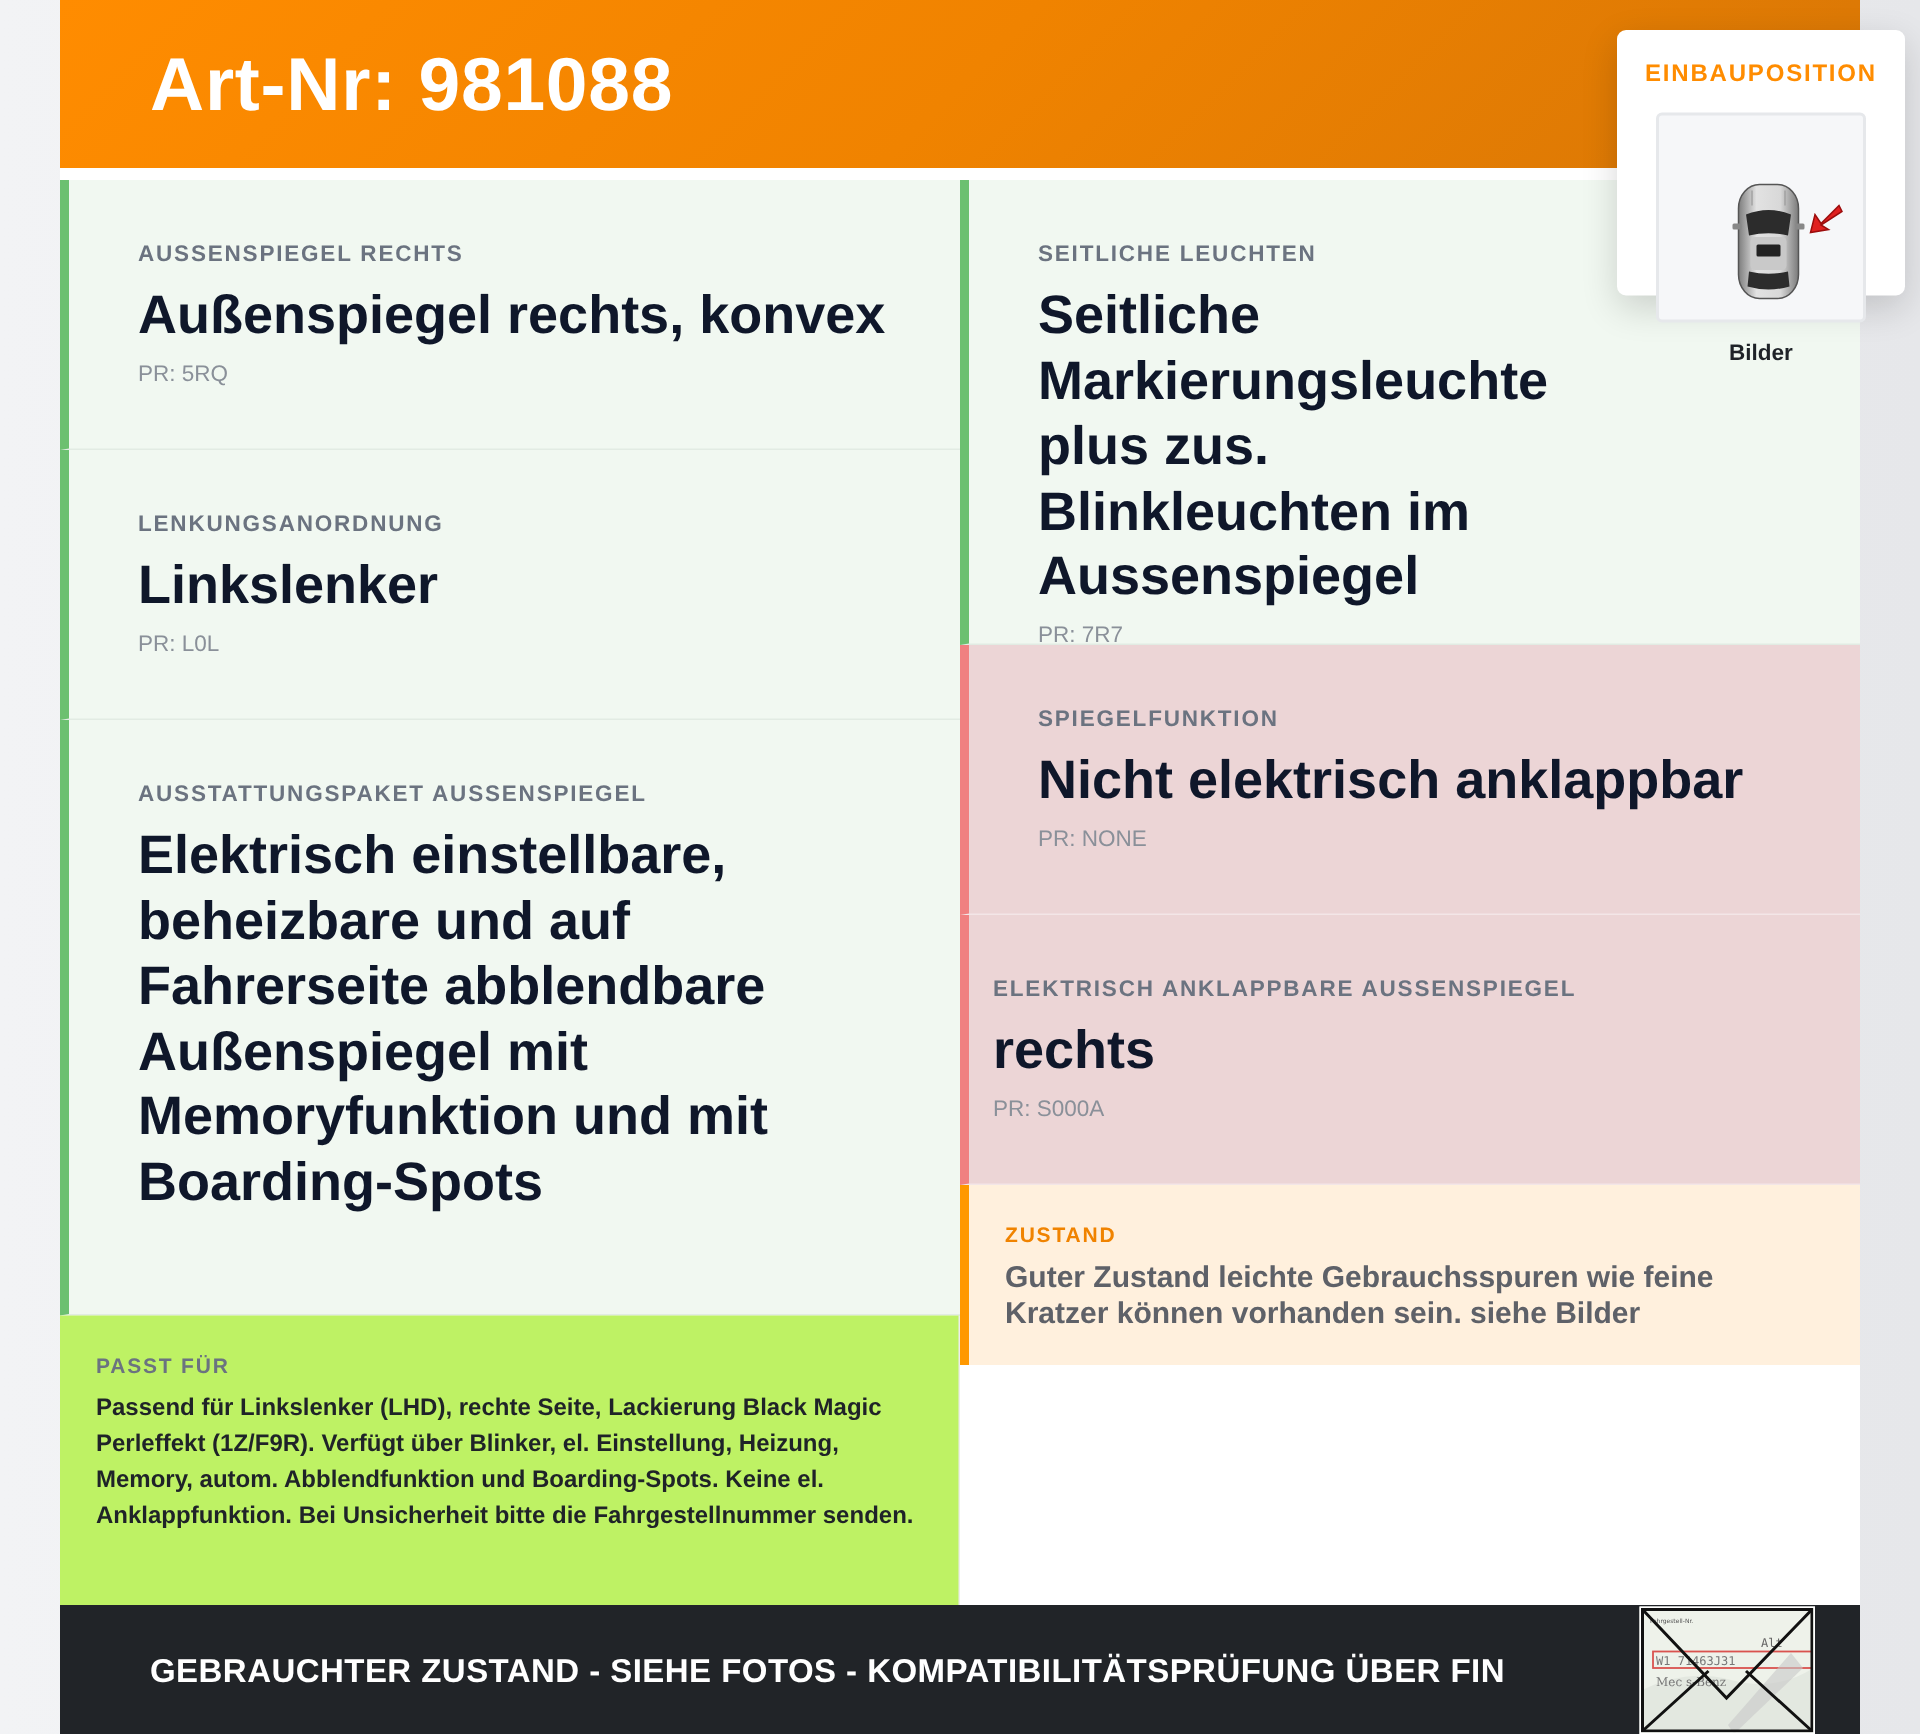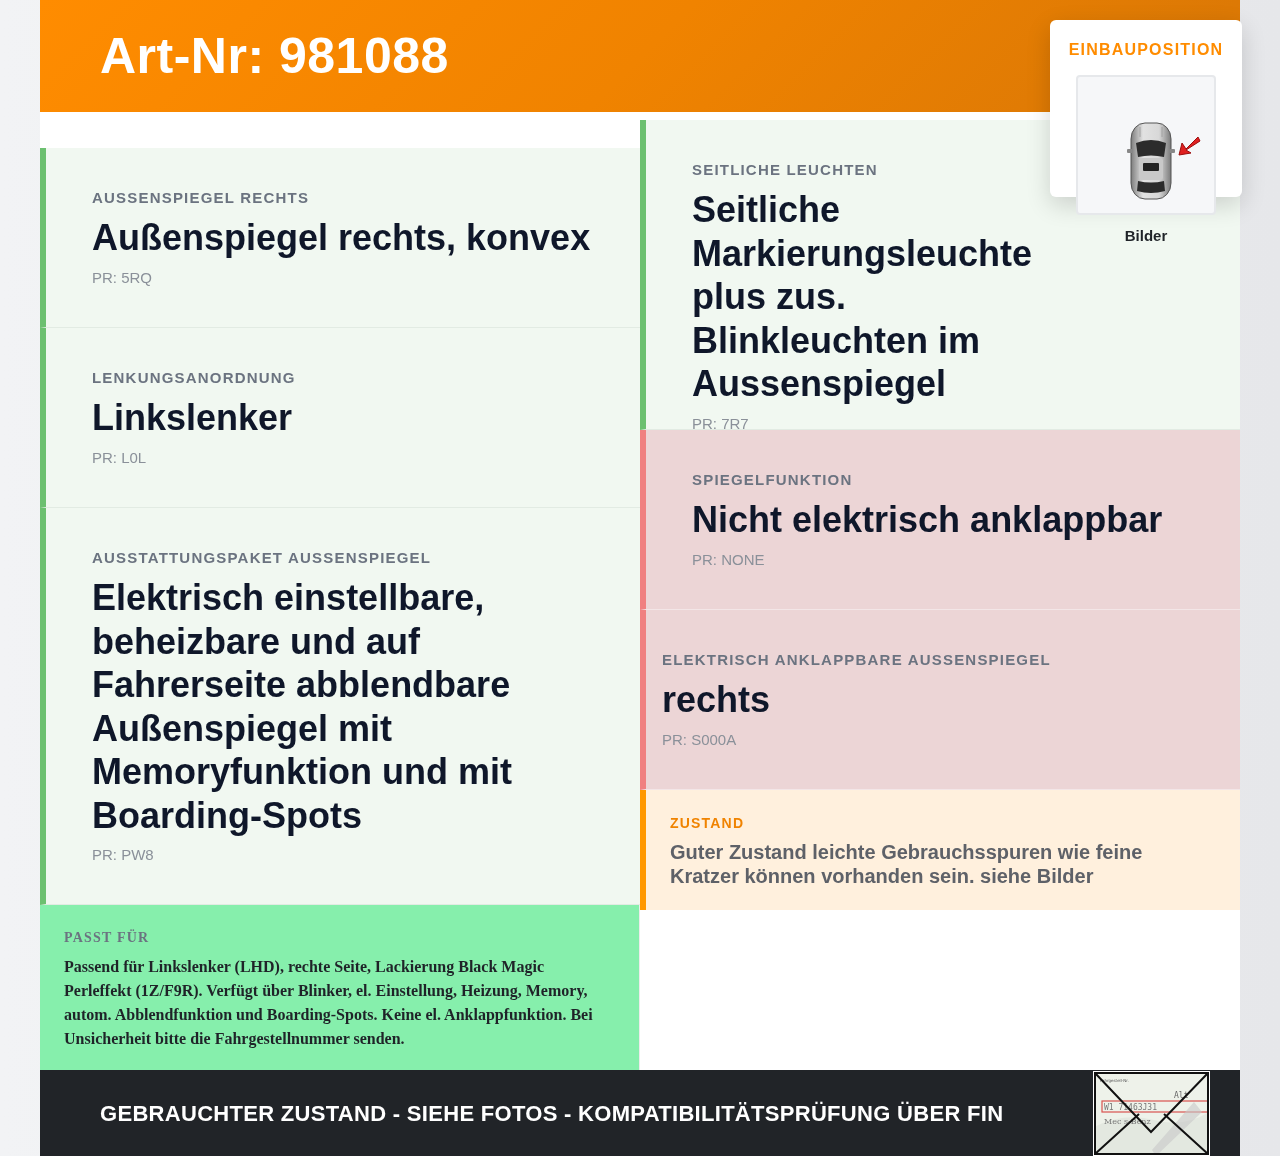--- a/index.html
+++ b/index.html
@@ -15,21 +15,21 @@
     .header {
       position: absolute; left: 0; top: 0; width: 1200px; height: 112px;
       background: linear-gradient(135deg, #ff8c00 0%, #f08300 50%, #d97706 100%);
     }
     .header-title {
       position: absolute; left: 60px; top: 26px;
       color: #ffffff; font-weight: bold; font-size: 50px; letter-spacing: 0.5px;
       line-height: 60px;
     }
     .col { position: absolute; top: 120px; width: 600px; }
-    .col-left { left: 0; margin-top: 28px; }
+    .col-left { left: 0; }
     .col-right { left: 600px; }
 
     .card {
       position: relative; padding: 40px 40px 0 46px;
       border-left: 6px solid #6cc070;
       border-bottom: 1px solid #e2ebe3;
     }
     .card.green { background: #f1f8f1; border-left-color: #6cc070; }
     .card.red { background: #ecd5d6; border-left-color: #f08080; border-bottom-color: #f3e6e7; }
     .card-label {
@@ -51,22 +51,22 @@
     }
     .zustand-label {
       font-size: 14px; font-weight: bold; letter-spacing: 1.2px;
       color: #f08300; line-height: 18px;
     }
     .zustand-text {
       margin-top: 8px; font-size: 20px; color: #5e6168; line-height: 24px; font-weight: bold;
     }
 
     .passt {
-      position: relative; background: #86efac; padding: 24px 30px 0 24px;
-      height: 193px; border-right: 1px solid #ececec; font-family: Liberation Serif, serif;
+      position: relative; background: #bef264; padding: 24px 30px 0 24px;
+      height: 193px; border-right: 1px solid #ececec;
     }
     .passt-label {
       font-size: 14px; font-weight: bold; letter-spacing: 1.2px;
       color: #6b7380; line-height: 18px;
     }
     .passt-text {
       margin-top: 8px; font-size: 16px; font-weight: bold; color: #1f2328; line-height: 24px;
     }
 
     .footer {
@@ -77,21 +77,21 @@
       position: absolute; left: 60px; top: 30px;
       color: #ffffff; font-weight: bold; font-size: 22px; letter-spacing: 0.3px; line-height: 28px;
     }
     .footer-img {
       position: absolute; left: 1053px; top: 1px; width: 117px; height: 85px;
       background: #eef2ea; border: 1px solid #ffffff;
       overflow: hidden;
     }
 
     .badge {
-      position: absolute; left: 1010px; top: 20px; width: 192px; height: 177px;
+      position: absolute; left: 1038px; top: 20px; width: 192px; height: 177px;
       background: #ffffff; border-radius: 6px;
       box-shadow: 0 8px 24px rgba(0,0,0,0.16);
       text-align: center;
     }
     .badge-title {
       margin-top: 20px; font-size: 16px; font-weight: bold; letter-spacing: 1.2px;
       color: #ff8c00; line-height: 20px;
     }
     .badge-img {
       margin: 15px auto 0; width: 140px; height: 140px;
@@ -118,21 +118,20 @@
       <div class="card-pr">PR: 5RQ</div>
     </div>
     <div class="card green" style="height:180px;">
       <div class="card-label">LENKUNGSANORDNUNG</div>
       <div class="card-value">Linkslenker</div>
       <div class="card-pr">PR: L0L</div>
     </div>
     <div class="card green" style="height:397px; padding-right:51px;">
       <div class="card-label">AUSSTATTUNGSPAKET AUSSENSPIEGEL</div>
       <div class="card-value">Elektrisch einstellbare, beheizbare und auf Fahrerseite abblendbare Außenspiegel mit Memoryfunktion und mit Boarding-Spots</div>
-      <div class="card-pr">PR: PW8</div>
     </div>
     <div class="passt">
       <div class="passt-label">PASST FÜR</div>
       <div class="passt-text">Passend für Linkslenker (LHD), rechte Seite, Lackierung Black Magic Perleffekt (1Z/F9R). Verfügt über Blinker, el. Einstellung, Heizung, Memory, autom. Abblendfunktion und Boarding-Spots. Keine el. Anklappfunktion. Bei Unsicherheit bitte die Fahrgestellnummer senden.</div>
     </div>
   </div>
 
   <div class="col col-right">
     <div class="card green" style="height:310px; padding-right:160px;">
       <div class="card-label">SEITLICHE LEUCHTEN</div>

